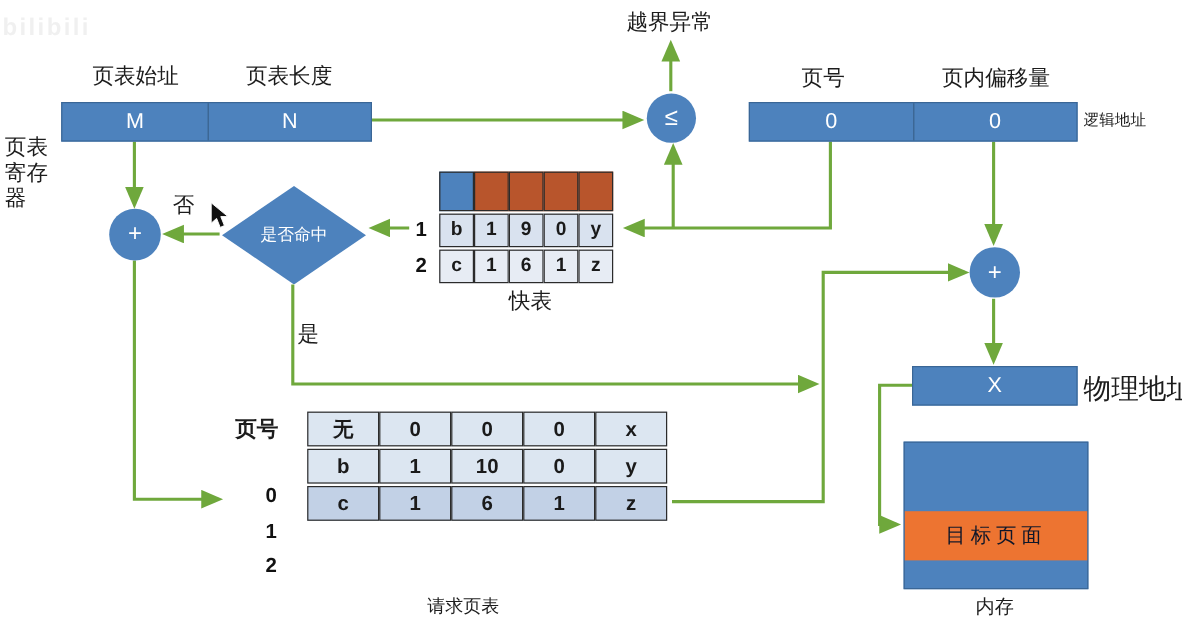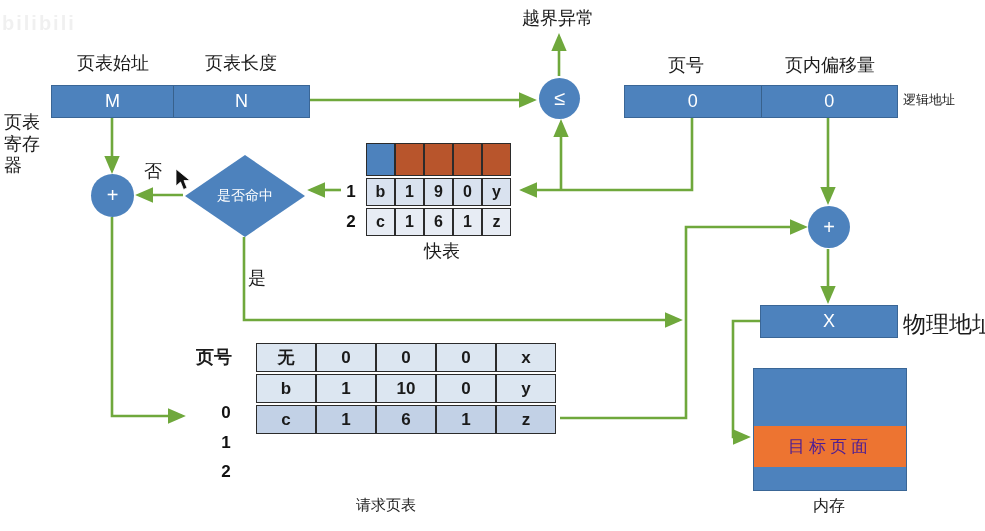--- a/index.html
+++ b/index.html
@@ -24,21 +24,21 @@
   .tlb tr.hd td{height:31px;background:var(--orange-hd);}
   .tlb tr.hd td.first{background:var(--blue);}
   .tlb tr.r2 td{background:var(--tlb-r2);}
   .pgt td{width:58px;height:27px;font-size:17px;background:var(--row-light);}
   .pgt tr.hd td{height:50px;background:var(--orange-hd);color:#fff;font-size:16px;font-weight:700;word-break:break-all;line-height:1.25;padding:0 8px;}
   .pgt tr.hd td.first{background:var(--blue);}
   .pgt tr.r2 td{background:var(--row-dark);}
   .rowlabel{position:absolute;color:#111;font-size:17px;font-weight:600;z-index:3;transform:translate(-50%,-50%);}
   .caption{position:absolute;color:var(--ink);font-size:18px;z-index:3;transform:translateX(-50%);white-space:nowrap;}
   .memblock{position:absolute;left:753px;top:368px;width:152px;height:121px;background:var(--blue);border:1px solid var(--blue-border);z-index:2;}
-  .memtarget{position:absolute;left:0;top:57px;width:100%;height:41px;background:var(--orange-tg);display:flex;align-items:center;justify-content:center;color:#4c1d95;font-size:17px;letter-spacing:4px;}
+  .memtarget{position:absolute;left:0;top:57px;width:100%;height:41px;background:var(--orange-tg);display:flex;align-items:center;justify-content:center;color:#0f172a;font-size:17px;letter-spacing:4px;}
   .watermark{position:absolute;left:2px;top:12px;font-size:20px;font-weight:700;color:#999;opacity:.14;z-index:3;letter-spacing:2px;}
 </style>
 </head>
 <body>
 
 <div id="stage">
 
   <div class="watermark">bilibili</div>
 
   <svg id="wires" width="985" height="531">

